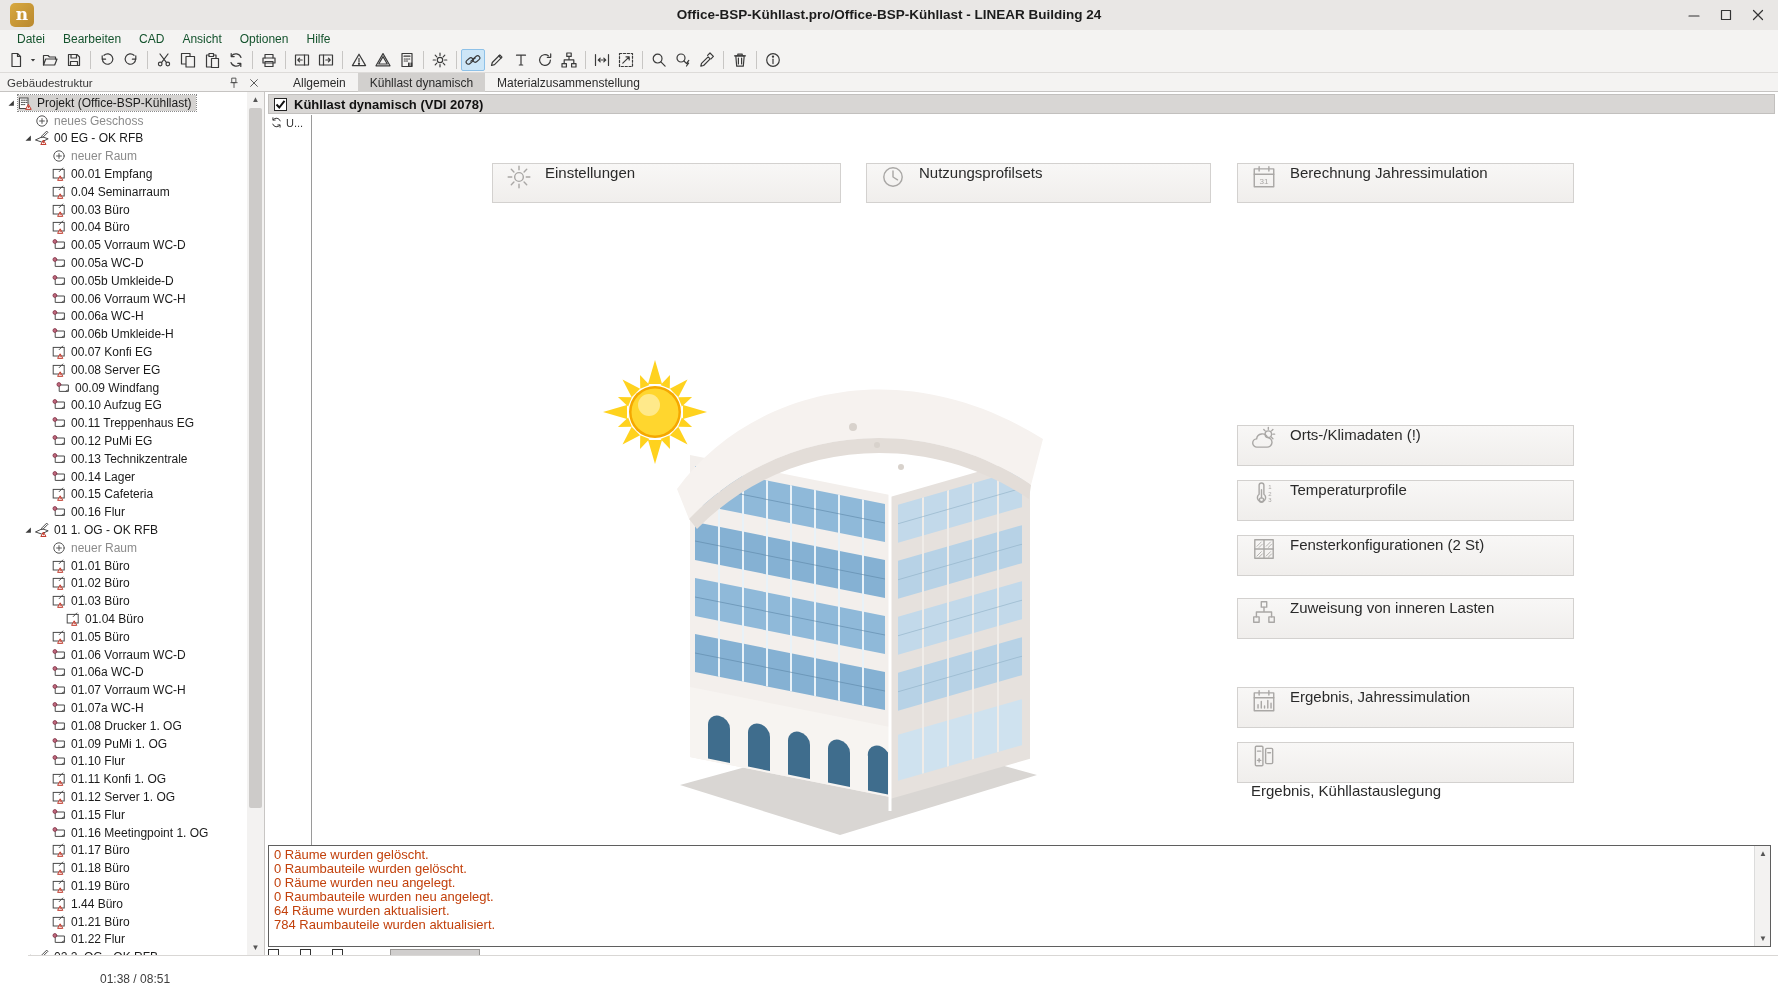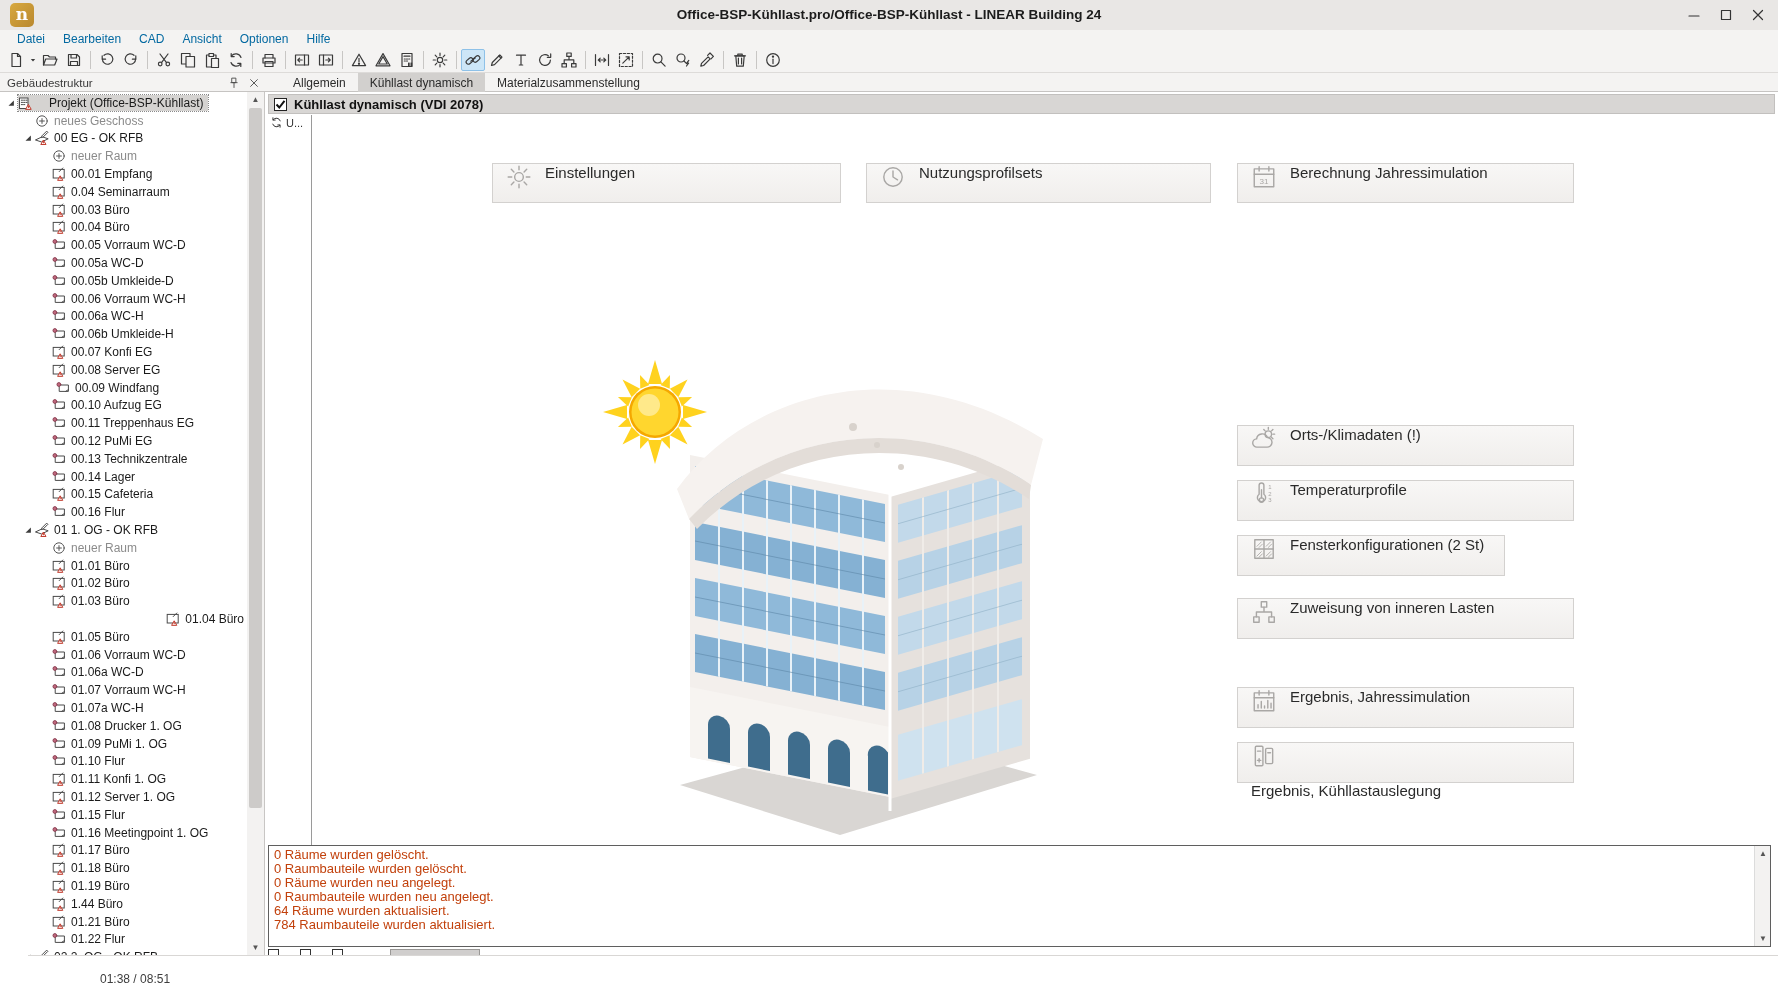--- a/index.html
+++ b/index.html
@@ -15,21 +15,21 @@
     background:linear-gradient(135deg,#d8a93f,#b9882e); color:#fff; font-weight:bold;
     font-size:17px; text-align:center; line-height:23px; font-family:"DejaVu Serif",serif; }
   .wtitle { position:absolute; left:0; right:0; top:0; height:30px; text-align:center;
     line-height:30px; font-size:13.5px; font-weight:bold; color:#1c1c1c; }
   .wbtns { position:absolute; right:4px; top:0; height:30px; display:flex; }
   .wbtn { width:32px; height:30px; display:flex; align-items:center; justify-content:center; color:#333; }
 
   
   .menubar { position:absolute; left:0; top:30px; width:1778px; height:18px; background:#f4f3f2;
     display:flex; align-items:center; padding-left:8px; }
-  .menuitem { font-size:12px; padding:0 9px; color:#0369a1; }
+  .menuitem { font-size:12px; padding:0 9px; color:#14532d; }
 
   
   .toolbar { position:absolute; left:0; top:48px; width:1778px; height:25px; background:#f4f3f2;
     display:flex; align-items:center; padding-left:4px; border-bottom:1px solid #dddbd9; }
   .tbtn { width:24px; height:22px; display:flex; align-items:center; justify-content:center;
     color:#3a3a3a; border:1px solid transparent; border-radius:2px; }
   .tbtn.active { background:#cde6f7; border-color:#8ec1e8; }
   .tsep { width:1px; height:18px; background:#c8c6c4; margin:0 4px; }
   .tcaret { width:10px; height:22px; display:flex; align-items:center; justify-content:center; color:#3a3a3a; }
 
@@ -44,21 +44,21 @@
   .tab.active { background:#d2d0ce; }
 
   
   .sidebar { position:absolute; left:0; top:92px; width:265px; height:863px; background:#fff;
     border-right:1px solid #c8c6c4; overflow:hidden; }
   .tree { position:absolute; left:0; top:2px; width:248px; }
   .trow { height:17.8px; display:flex; align-items:center; font-size:12px; white-space:nowrap; }
   .texp { width:14px; height:14px; flex:0 0 14px; display:flex; align-items:center; justify-content:center; }
   .ticon { width:16px; height:14px; flex:0 0 16px; display:flex; align-items:center; }
   .tsel { display:flex; align-items:center; padding:1px 4px 1px 0; }
-  .tsel.selected { background:#d5d3d1; outline:1px dotted #8a8a8a;gap:12px; }
+  .tsel.selected { background:#d5d3d1; outline:1px dotted #8a8a8a; }
   .tlabel { padding-left:3px; }
   .tlabel.gray { color:#8b8b8b; }
   .vscroll { position:absolute; right:0; top:0; width:17px; height:100%; background:#f3f2f1; }
   .varrow { position:absolute; left:0; width:17px; height:15px; display:flex; align-items:center;
     justify-content:center; color:#555; font-size:8px; }
   .vthumb { position:absolute; left:2px; width:13px; background:#cdcbc9; border-radius:2px; }
 
   
   .main { position:absolute; left:265px; top:92px; width:1513px; height:863px; background:#fff; overflow:hidden; }
   .sechead { position:absolute; left:3px; top:2px; width:1507px; height:20px; background:#d8d6d4;
@@ -827,21 +827,21 @@
                 </g>
                 <g stroke="#c0392b" fill="#fff">
                   <path d="M5.8 13L8.2 8.8 10.6 13z"></path>
                   <path d="M8.2 10.3v1.4"></path>
                 </g>
               </svg>
             </span>
             <span class="tlabel">01.03 Büro</span>
           </span>
         </div>
-        <div class="trow" style="padding-left: 38px; justify-content: space-between;">
+        <div class="trow" style="padding-left: 52px;">
           <span class="texp"></span>
           <span class="tsel">
             <span class="ticon">
               <svg width="14" height="14" viewBox="0 0 14 14" stroke-width="1" stroke-linecap="round">
                 <g stroke="#4a4a4a" fill="#fff">
                   <rect x="1.2" y="2.4" width="11" height="8.6"></rect>
                   <path d="M10.8 1l-3.6 3.6"></path>
                 </g>
                 <g stroke="#c0392b" fill="#fff">
                   <path d="M5.8 13L8.2 8.8 10.6 13z"></path>
@@ -1243,21 +1243,21 @@
               <path d="M7.5 4a2.2 2.2 0 0 1 4.4 0v8.2a3.8 3.8 0 1 1-4.4 0z"></path>
               <circle cx="9.7" cy="17.6" r="2"></circle>
               <path d="M9.7 15.6V8"></path>
               <text x="16" y="7.5" font-size="5.5" fill="currentColor" stroke="none">1</text>
               <text x="16" y="13.5" font-size="5.5" fill="currentColor" stroke="none">2</text>
               <text x="16" y="19.5" font-size="5.5" fill="currentColor" stroke="none">3</text>
             </svg>
           </span>
           <span class="blbl">Temperaturprofile</span>
         </div>
-        <div class="bigbtn h41" style="left: 972px; top: 443px; width: 268px;">
+        <div class="bigbtn h41" style="left: 972px; top: 443px; width: 337px;">
           <span class="bic">
             <svg class="ic" style="stroke-width:1.3" width="26" height="26" viewBox="0 0 24 24">
               <rect x="3.5" y="3.5" width="17" height="17"></rect>
               <path d="M12 3.5v17M3.5 12h17"></path>
               <path d="M5.5 9.5l4-4M7.5 10.5l3-3M14 9.5l4-4M16 10.5l3-3M5.5 18.5l4-4M7.5 19.5l3-3M14 18.5l4-4M16 19.5l3-3" stroke-width="0.8"></path>
             </svg>
           </span>
           <span class="blbl">Fensterkonfigurationen (2 St)</span>
         </div>
         <div class="bigbtn h41" style="left: 972px; top: 498px; width: 337px; margin-top: 8px;">

